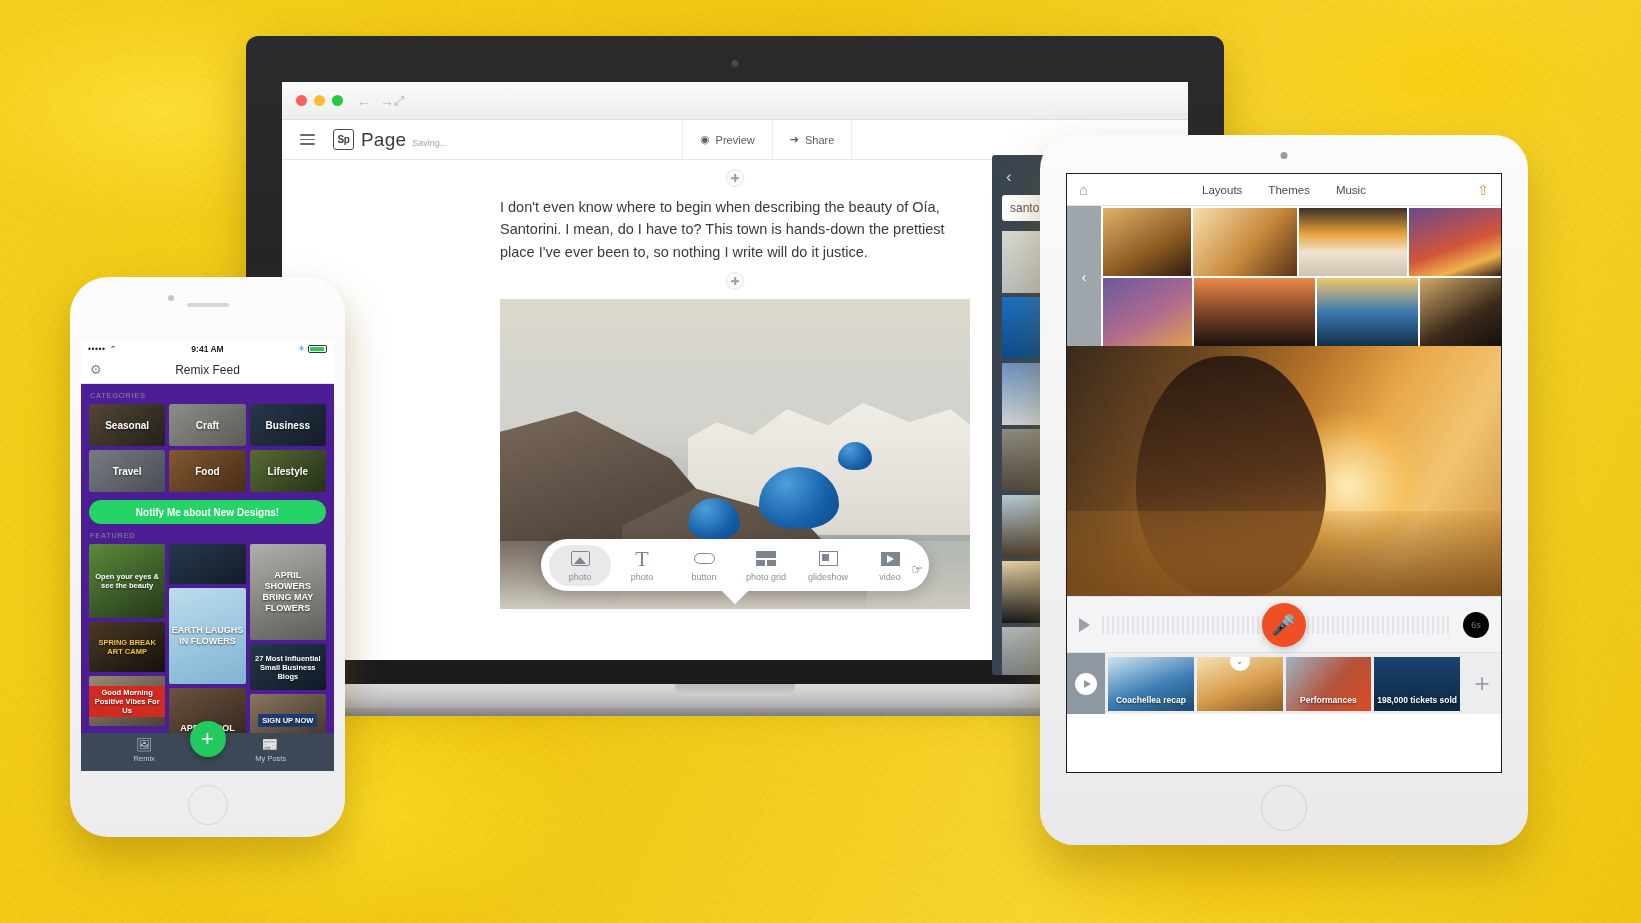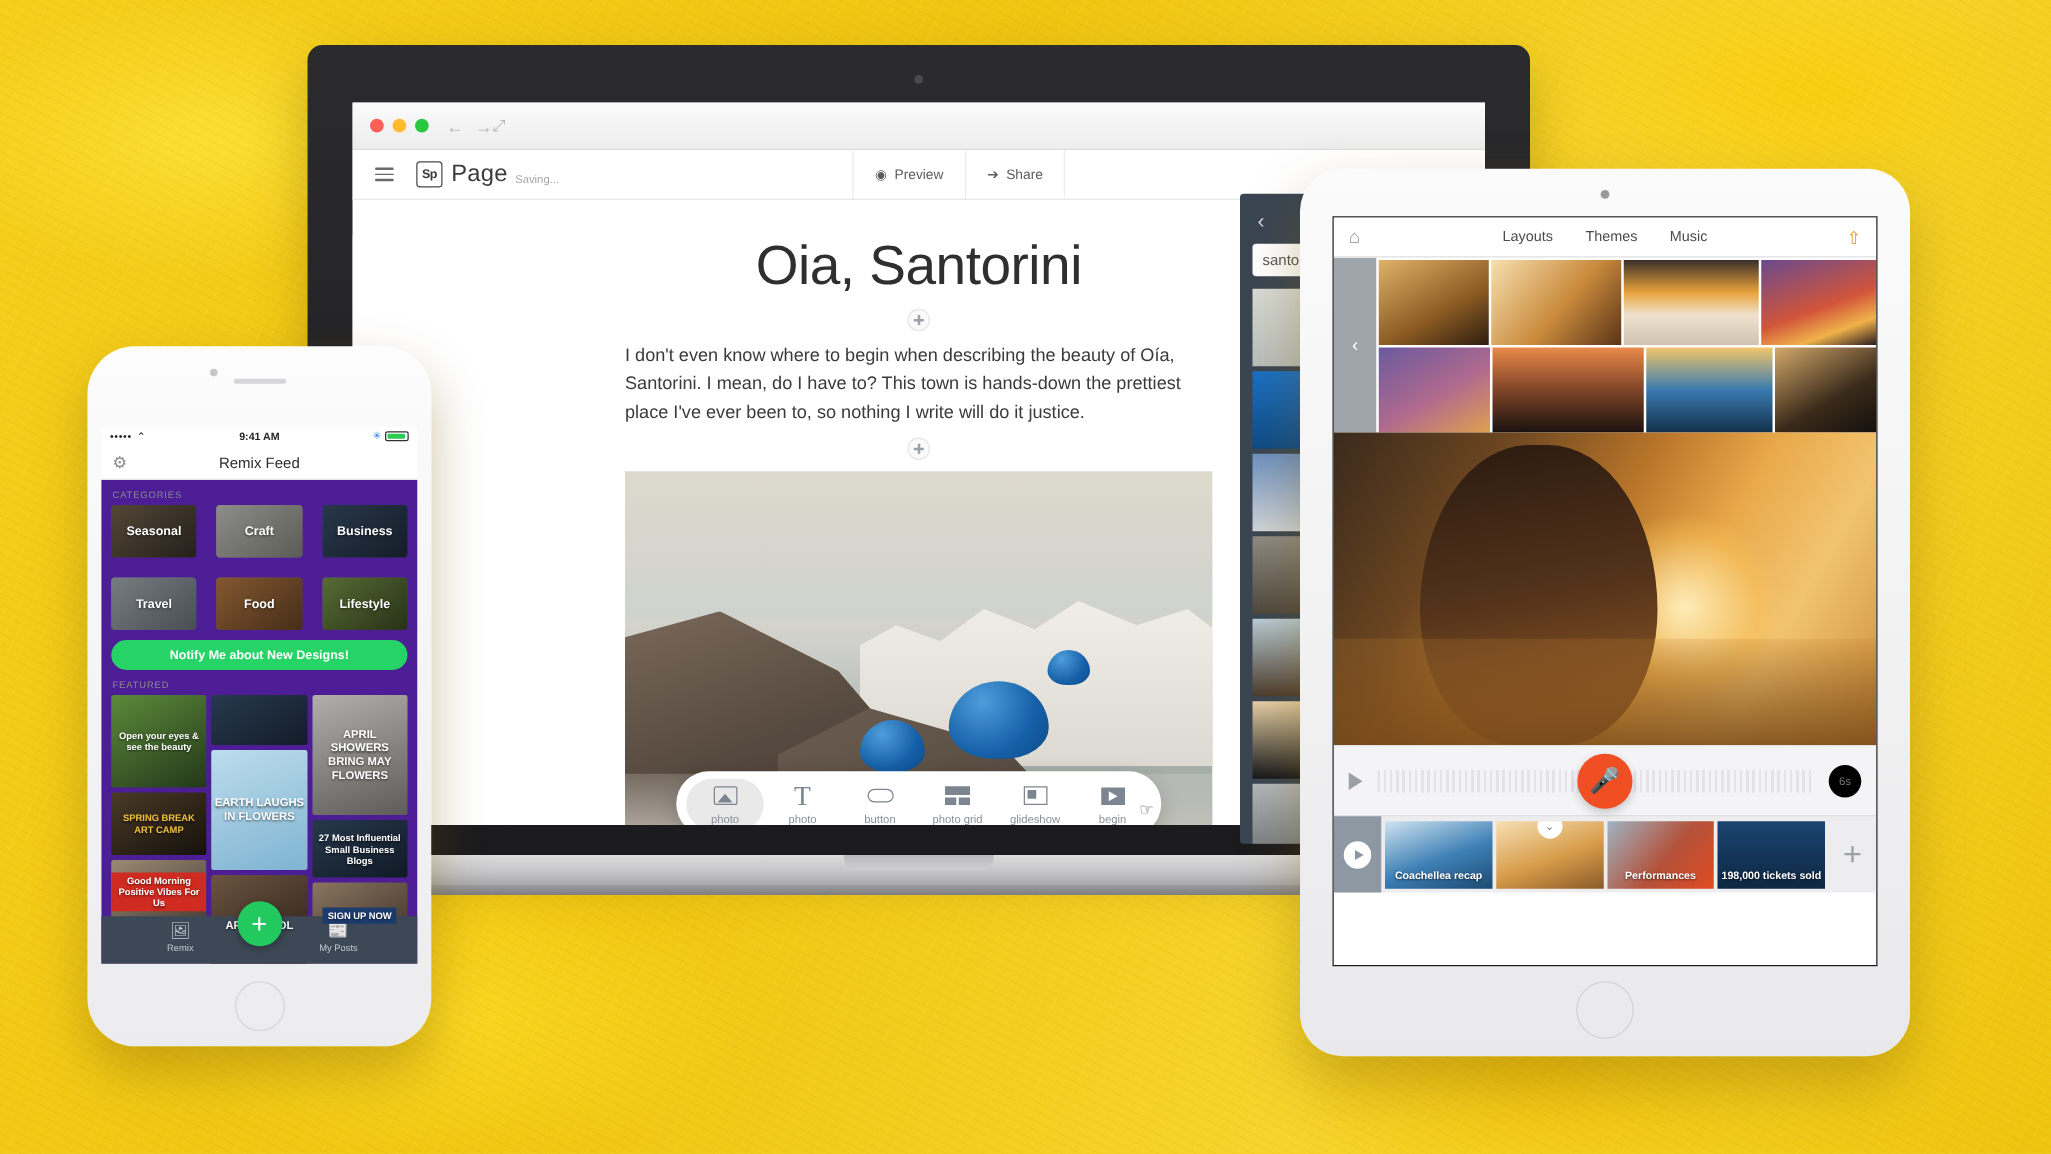--- a/index.html
+++ b/index.html
@@ -243,21 +243,21 @@
   .ph-battfill{ height:100%; background:#2ecb52; border-radius:1px; }
 
   .ph-nav{ height:28px; background:#fff; border-bottom:1px solid #e4e4e6;
     display:flex; align-items:center; position:relative; }
   .ph-gear{ margin-left:9px; color:#8a8a8e; font-size:13px; }
   .ph-navtitle{ position:absolute; left:50%; transform:translateX(-50%);
     font-size:12px; color:#2b2b2d; }
 
   .ph-body{ height:387px; overflow:hidden; background:#4c1d95; }
   .ph-sec{ font-size:7.5px; color:#8a8a8e; letter-spacing:.7px; padding:7px 0 4px 9px; }
-  .ph-cats{ display:grid; grid-template-columns:repeat(3,1fr); gap:16px; padding:0 8px; }
+  .ph-cats{ display:grid; grid-template-columns:repeat(3,1fr); gap:4px; padding:0 8px; }
   .ph-cat{ height:42px; border-radius:3px; position:relative; overflow:hidden;
     display:flex; align-items:center; justify-content:center; }
   .ph-cat span{ color:#fff; font-size:10px; font-weight:bold; z-index:2;
     text-shadow:0 1px 2px rgba(0,0,0,.6); }
   .ph-cat:after{ content:""; position:absolute; inset:0; background:rgba(0,0,0,.22); }
   .ph-notify{ margin:8px 8px 0; height:24px; border-radius:13px; background:#25d366;
     color:#fff; font-size:10px; display:flex; align-items:center; justify-content:center;
     font-weight:bold; }
   .ph-feat{ columns:3; column-gap:4px; padding:0 8px; }
   .ph-card{ break-inside:avoid; margin-bottom:4px; border-radius:2px; overflow:hidden;
@@ -316,21 +316,20 @@
           </div>
           <div class="appbar-btn">
             <span>➔</span>
             <span>Share</span>
           </div>
         </div>
         <div class="themes-link">Themes</div>
       </div>
 
       <div class="page">
-        <div class="page-title">Oia, Santorini</div>
         <div class="plusmark"></div>
         <div class="para">I don't even know where to begin when describing the beauty of Oía, Santorini. I mean, do I have to? This town is hands-down the prettiest place I've ever been to, so nothing I write will do it justice.</div>
         <div class="plusmark"></div>
 
         <div class="hero">
           <div class="sky"></div>
           <div class="sea"></div>
           <div class="whitetown"></div>
           <div class="cliff"></div>
           <div class="cliff2"></div>
@@ -370,21 +369,21 @@
             <div class="comp">
               <div class="glyph">
                   <div class="ic-slide"></div>
                 </div>
               <div class="lbl">glideshow</div>
             </div>
             <div class="comp">
               <div class="glyph">
                   <div class="ic-video"></div>
                 </div>
-              <div class="lbl">begin</div>
+              <div class="lbl">video</div>
             </div>
           </div>
         </div>
 
       </div>
     </div>
   </div>
   <div class="mb-base"></div>
   <div class="mb-notch"></div>
   <div class="mb-foot"></div>

